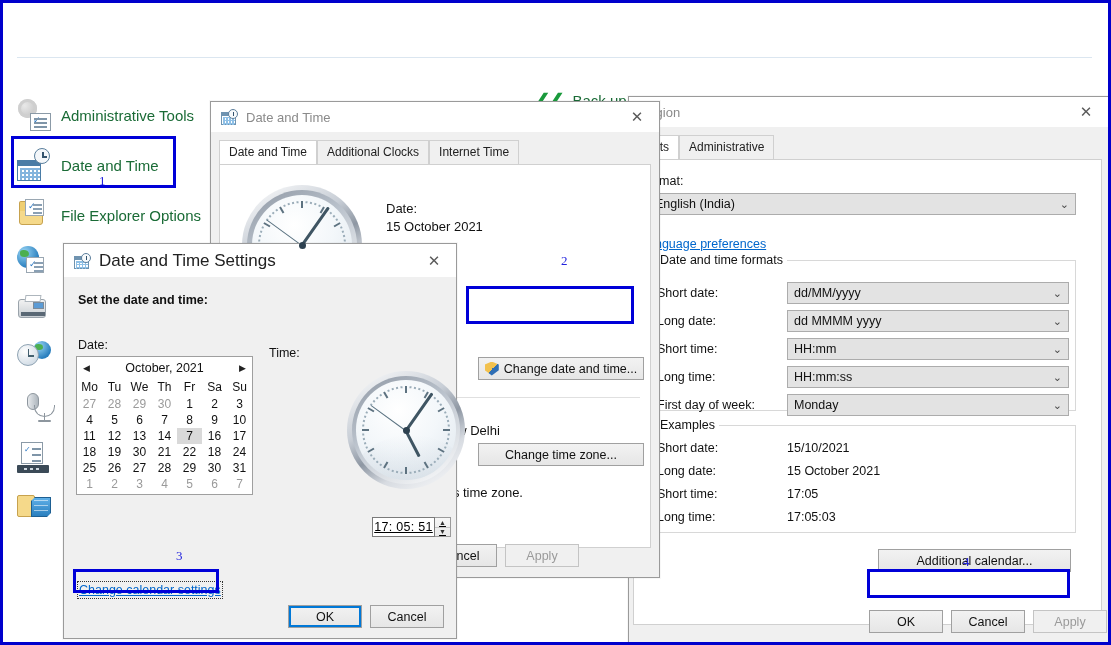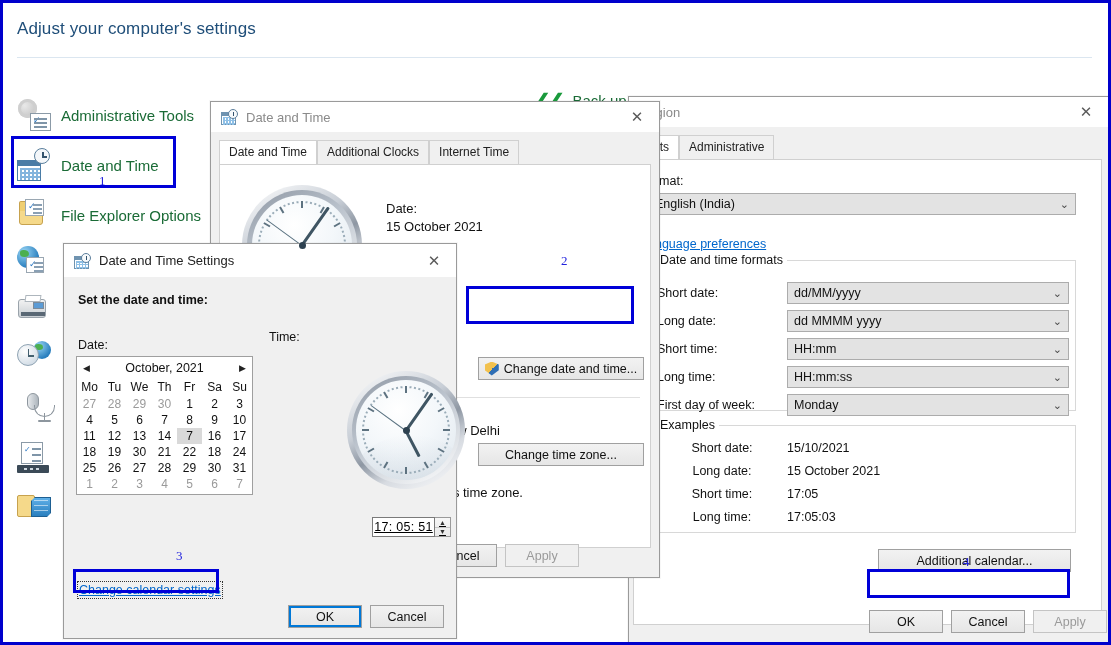--- a/index.html
+++ b/index.html
@@ -251,21 +251,20 @@
   .lbl12 { font-size: 12.5px; color: #111; }
   .lbl13 { font-size: 13px; color: #111; }
   .dotted-focus { outline: 1px dotted #333; outline-offset: 1px; }
 </style>
 </head>
 <body>
 
 <div id="root">
 
   <div class="cp-root">
-    <div class="cp-title">Adjust your computer's settings</div>
     <div class="cp-rule"></div>
 
     <div class="cp-item" style="left:14px; top:95px;">
       <div class="cp-icon ic-gearpage">
         <div class="ic-page">
             <span class="ic-check">✓</span>
             <i class="a"></i>
             <i class="b"></i>
             <i class="c"></i>
           </div>
@@ -427,21 +426,21 @@
           <div style="display:flex; align-items:center; height:28px;">
             <div class="lbl12" style="width:130px;">First day of week:</div>
             <div class="combo" style="flex:1;">
               <span>Monday</span>
               <span class="chev">⌄</span>
             </div>
           </div>
         </div>
       </div>
 
-      <div class="group" style="position:absolute; left:14px; top:265px; width:428px; height:108px; background:#fff;text-align:center;">
+      <div class="group" style="position:absolute; left:14px; top:265px; width:428px; height:108px; background:#fff;">
         <div class="glabel" style="background:#fff;">Examples</div>
         <div style="position:absolute; left:8px; top:10px; width:412px;">
           <div style="display:flex; height:23px; align-items:center;">
             <div class="lbl12" style="width:130px;">Short date:</div>
             <div class="lbl12">15/10/2021</div>
           </div>
           <div style="display:flex; height:23px; align-items:center;">
             <div class="lbl12" style="width:130px;">Long date:</div>
             <div class="lbl12">15 October 2021</div>
           </div>
@@ -707,29 +706,29 @@
 
   <div class="win" style="left:60px; top:240px; width:394px; height:396px;">
     <div class="win-title" style="height:34px;">
       <div class="dt-icon">
         <div class="cal">
             <div class="hd"></div>
             <div class="gr"></div>
           </div>
           <div class="ck"></div>
       </div>
-      <div class="t dark" style="font-size:13px;">Date and Time Settings</div>
+      <div class="t dark" style="font-size:17px;">Date and Time Settings</div>
       <div class="win-close">✕</div>
     </div>
 
     <div style="position:relative; height:100%;">
       <div class="lbl13" style="position:absolute; left:14px; top:15px; font-weight:bold; font-size:12.5px;">Set the date and time:</div>
 
       <div class="lbl12" style="position:absolute; left:14px; top:60px;">Date:</div>
-      <div class="lbl12" style="position:absolute; left:205px; top:52px;text-align:right;">Time:</div>
+      <div class="lbl12" style="position:absolute; left:205px; top:68px;text-align:right;">Time:</div>
 
       <div class="cal-box" style="position:absolute; left:12px; top:78px; width:177px; height:139px;">
         <div class="cal-hd">
           <span class="nav">◀</span>
           <span class="mon">October, 2021</span>
           <span class="nav">▶</span>
         </div>
         <table class="cal">
           <thead>
               <tr>

